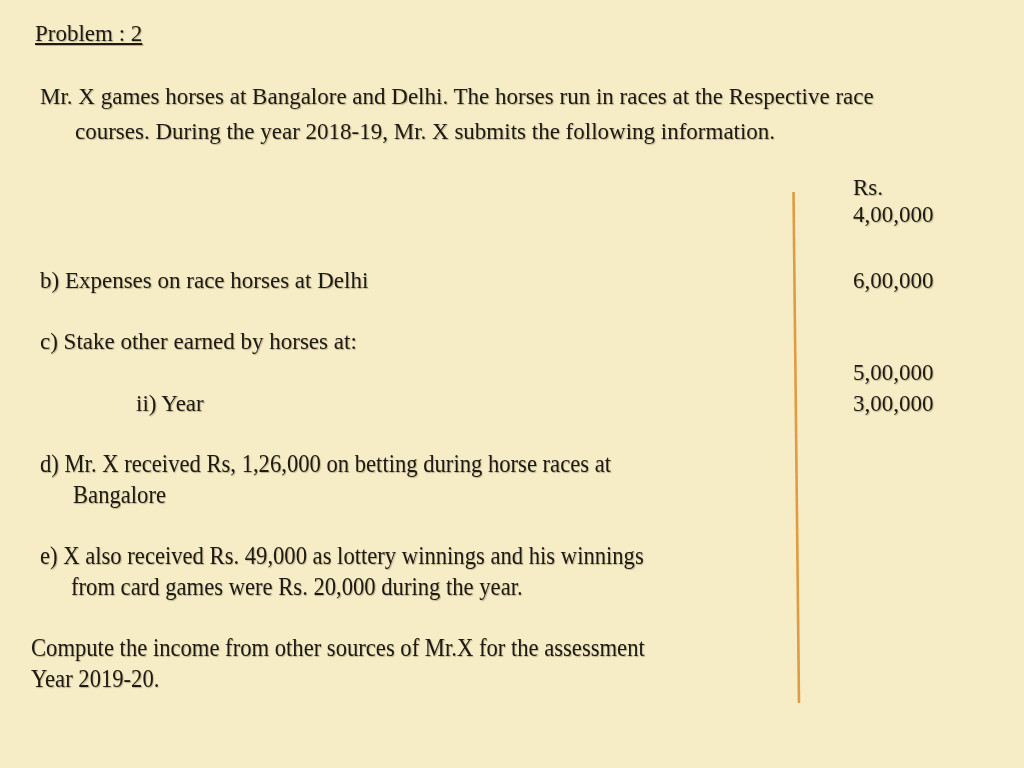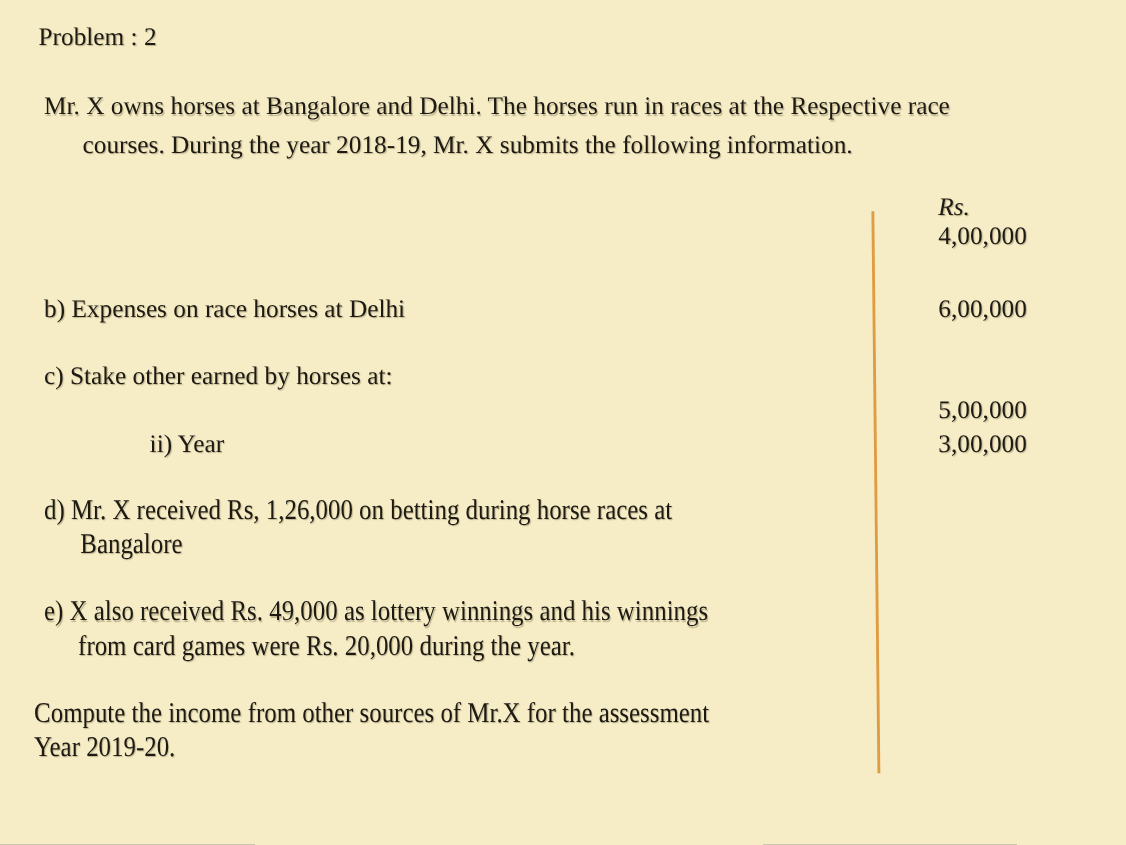--- a/index.html
+++ b/index.html
@@ -32,26 +32,26 @@
     left: 0;
     top: 0;
     pointer-events: none;
   }
 </style>
 </head>
 <body>
 
 <div class="slide" style="background: rgb(246, 237, 199); color: rgb(29, 26, 20);">
 
-  <div class="txt" style="left:35px; top:18px;">Problem : 2</div>
+  <div class="txt" style="left:35px; top:18px;text-decoration:underline;">Problem : 2</div>
 
-  <div class="txt" style="left:40px; top:81px;">Mr. X owns horses at Bangalore and Delhi. The horses run in races at the Respective race</div>
+  <div class="txt" style="left:40px; top:81px;">Mr. X games horses at Bangalore and Delhi. The horses run in races at the Respective race</div>
   <div class="txt" style="left:33px; top:116px;margin-left:42px;">courses. During the year 2018-19, Mr. X submits the following information.</div>
 
-  <div class="txt" style="left:853px; top:172px;font-style:italic;">Rs.</div>
+  <div class="txt" style="left:853px; top:172px;">Rs.</div>
 
   <div class="txt" style="left:853px; top:199px;">4,00,000</div>
 
   <div class="txt" style="left:40px; top:265px;">b) Expenses on race horses at Delhi</div>
   <div class="txt" style="left:853px; top:265px;text-align:center;">6,00,000</div>
 
   <div class="txt" style="left:40px; top:326px;">c) Stake other earned by horses at:</div>
 
   <div class="txt" style="left:853px; top:357px;">5,00,000</div>
 

